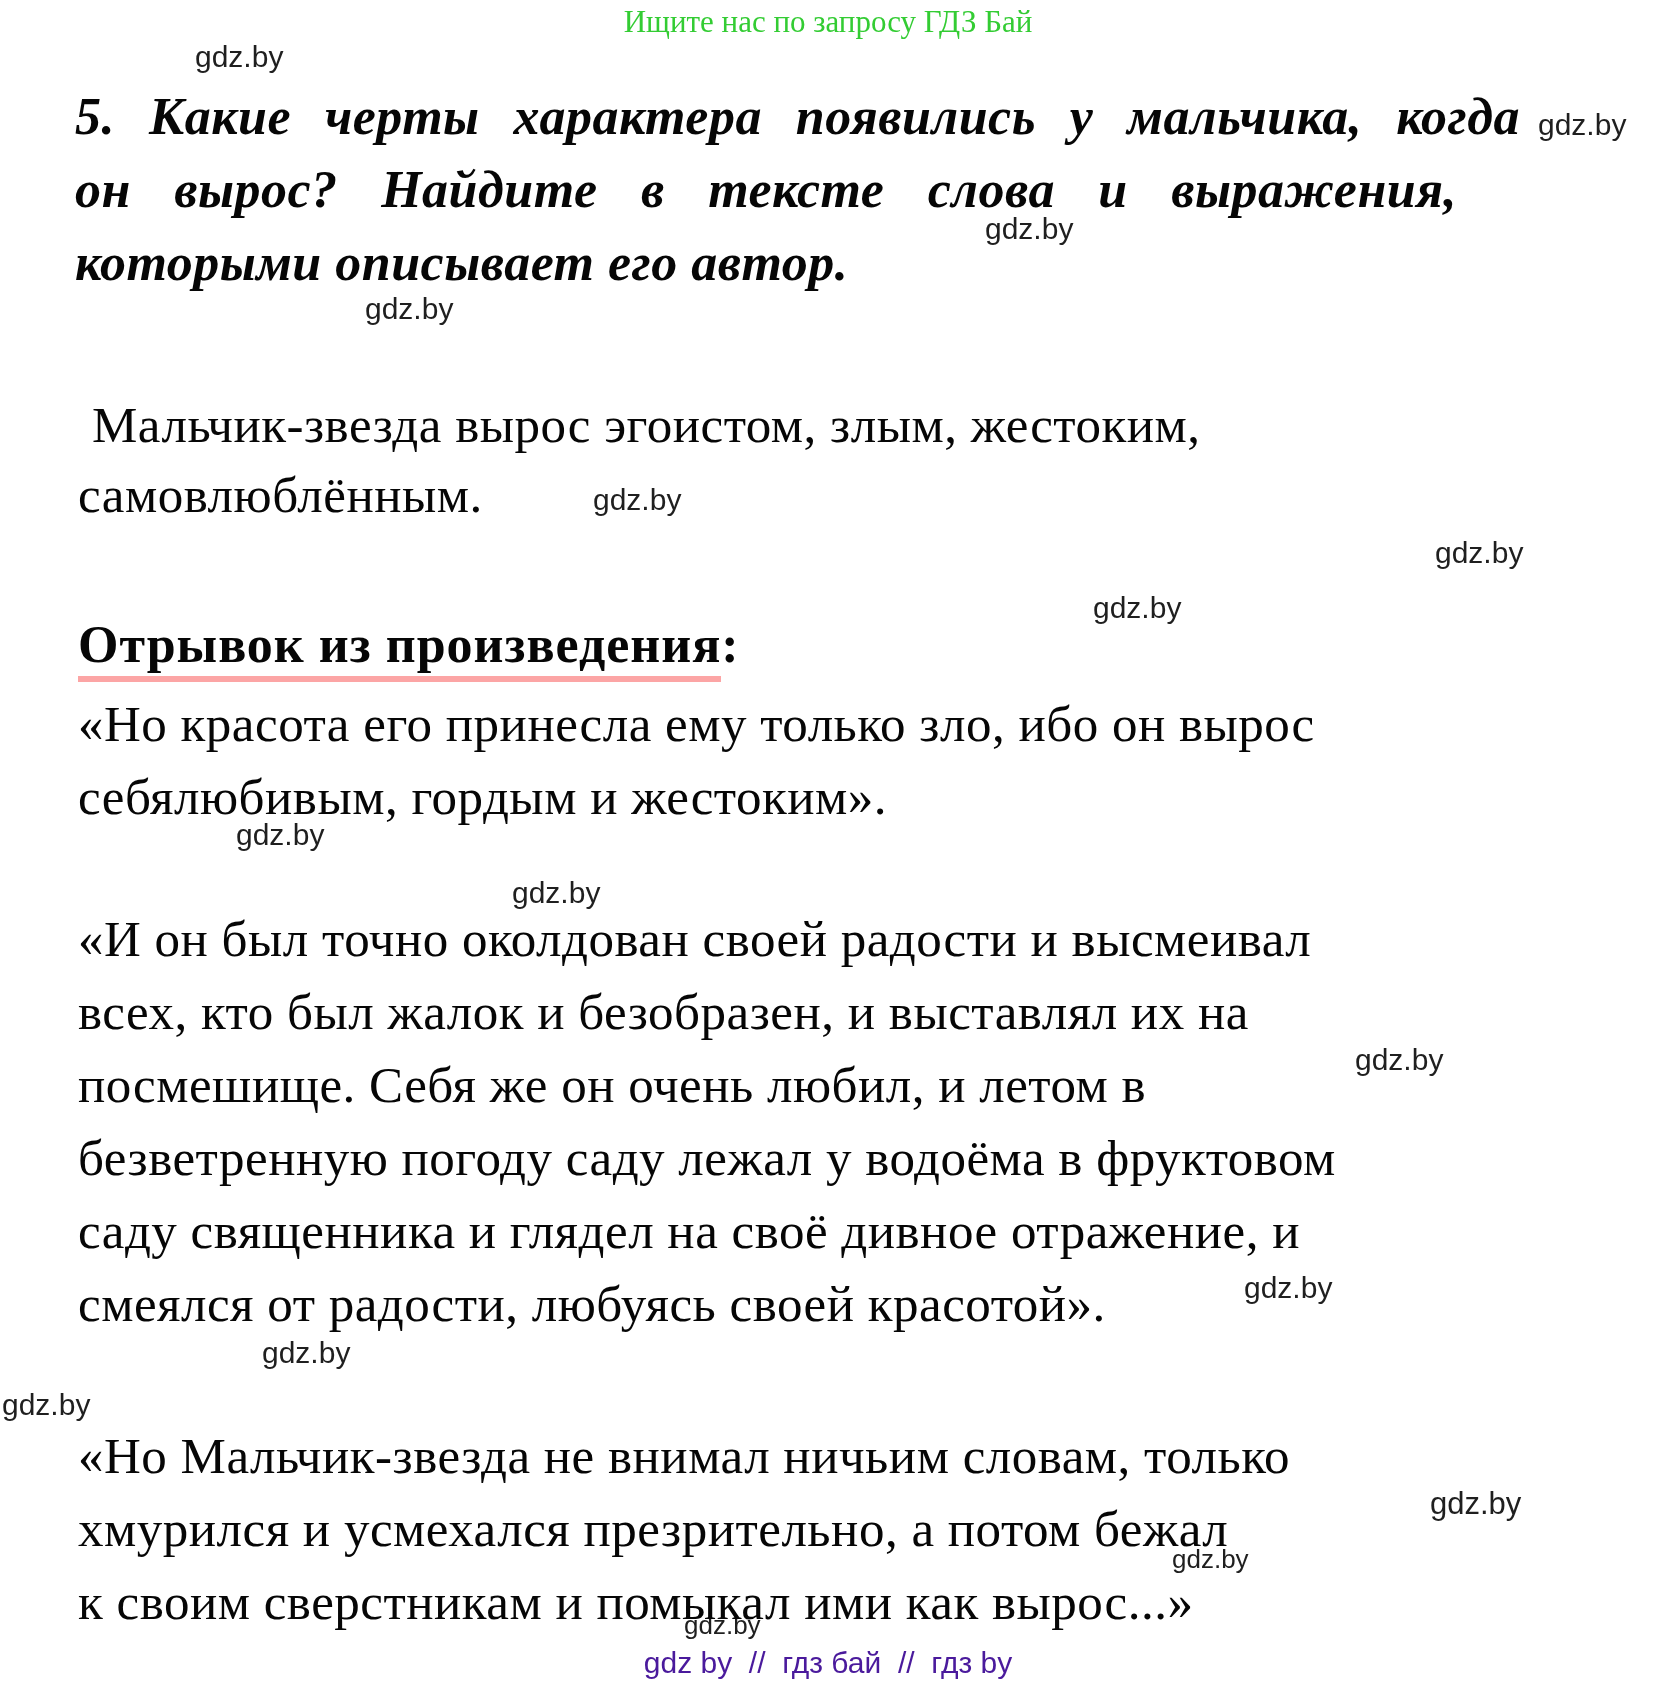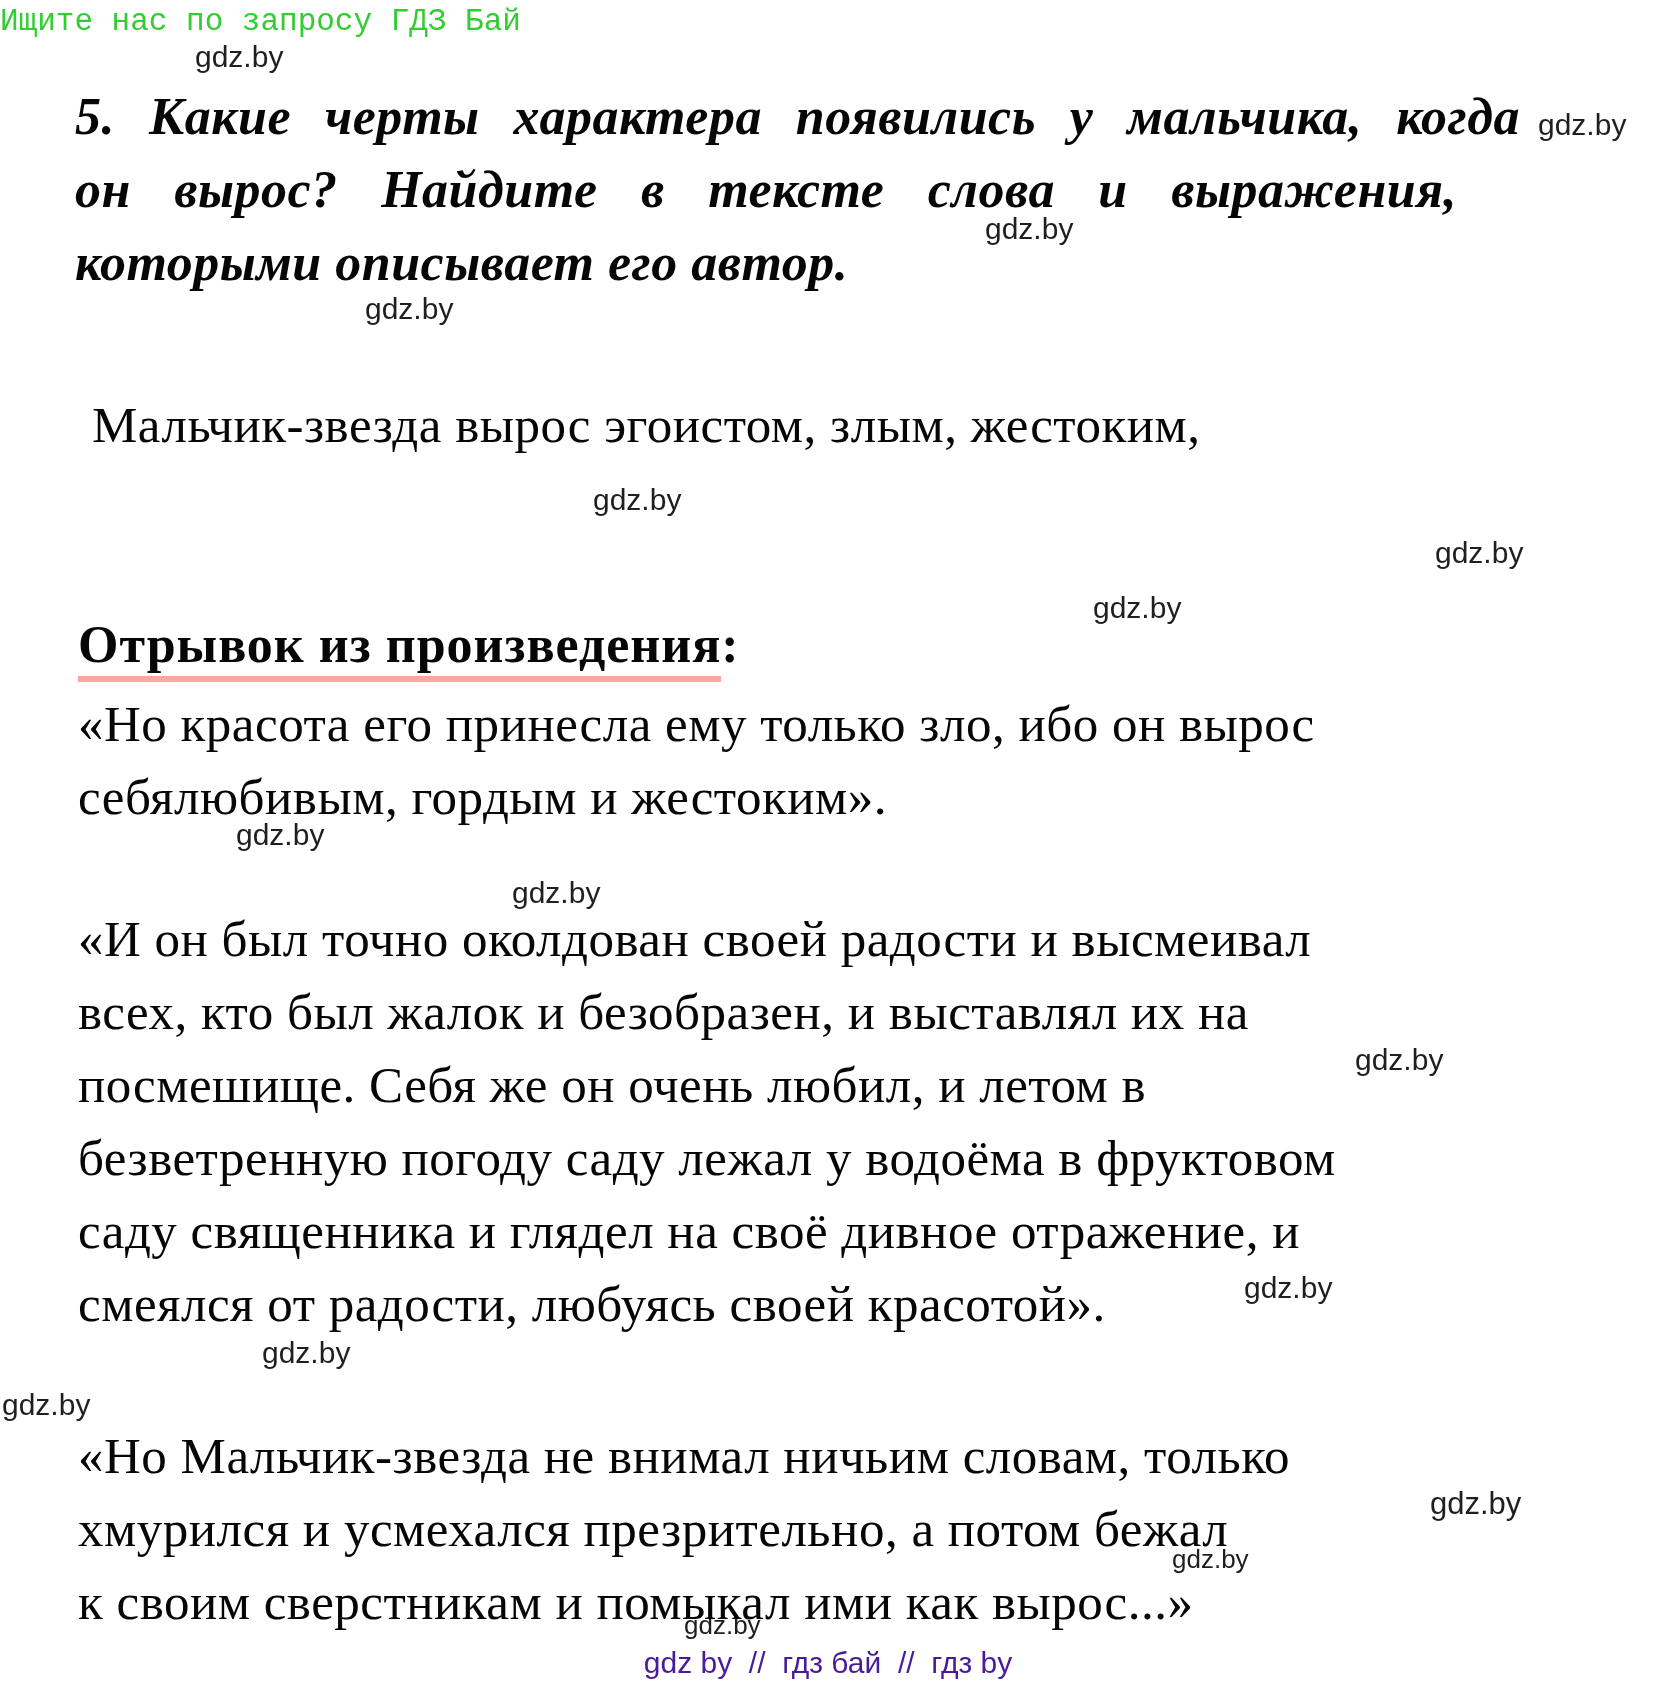--- a/index.html
+++ b/index.html
@@ -9,21 +9,22 @@
     width: 1656px;
     height: 1690px;
     background: #ffffff;
     overflow: hidden;
     font-family: "Liberation Serif", serif;
     color: #060606;
   }
   .banner {
     position: absolute;
     top: 4px; left: 0; width: 100%;
-    font-family: Liberation Mono, monospace;
+    text-align: center;
+    font-family: Liberation Serif, serif;
     font-size: 31px;
     color: #33cc33;
   }
   .wm {
     position: absolute;
     font-family: "Liberation Sans", sans-serif;
     font-size: 30px;
     color: #1f1f1f;
     white-space: nowrap;
   }
@@ -100,20 +101,21 @@
   <span class="wm small" style="left:684px; top:1610px;">gdz.by</span>
 
   <div class="question">
     <div class="q-line-just">5. Какие черты характера появились у мальчика, когда</div>
     <div class="q-line-just q-line2">он вырос? Найдите в тексте слова и выражения,</div>
     <div>которыми описывает его автор.</div>
   </div>
 
   <div class="body-par answer">
     <div class="indent1">Мальчик-звезда вырос эгоистом, злым, жестоким,</div>
+    <div>самовлюблённым.</div>
   </div>
 
   <div class="excerpt-heading"><span class="u">Отрывок из произведения</span><span>:</span></div>
 
   <div class="body-par quote1">
     <div>«Но красота его принесла ему только зло, ибо он вырос</div>
     <div>себялюбивым, гордым и жестоким».</div>
   </div>
 
   <div class="body-par quote2">

